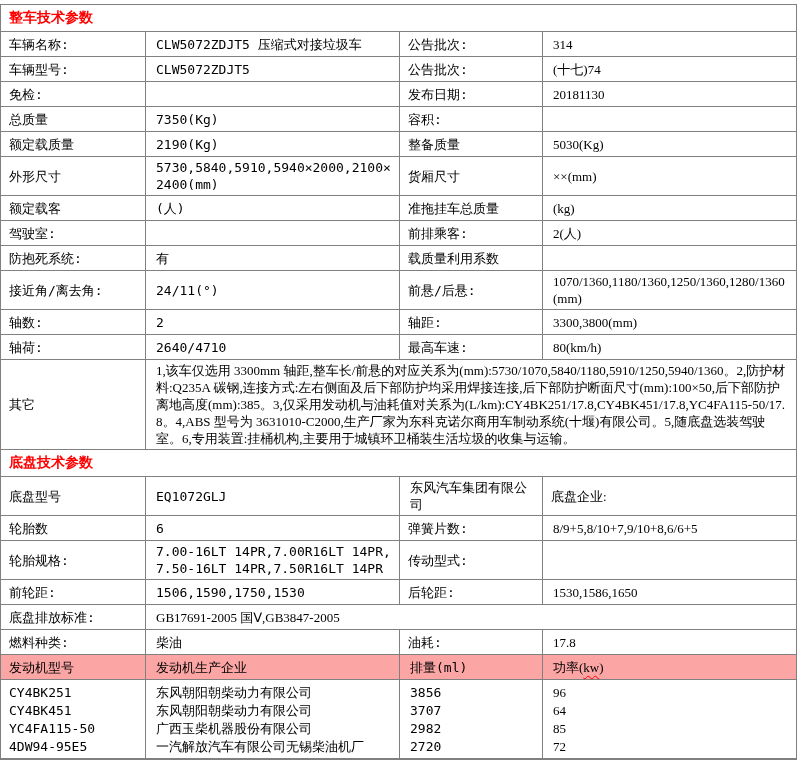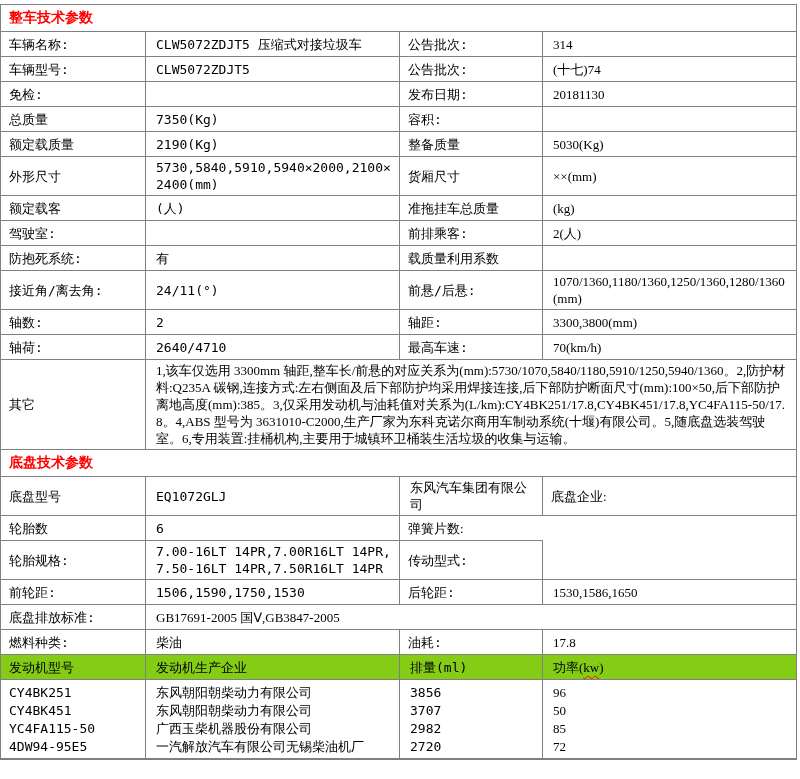--- a/index.html
+++ b/index.html
@@ -34,21 +34,21 @@
     border-bottom:1px solid #808080;
     min-height:25px;
     padding:2px 6px 2px 8px;
     display:flex;align-items:center;
     line-height:17px;
     word-break:break-all;
     box-sizing:border-box;
   }
   .row .cell:last-child{border-right:none;font-family:Liberation Serif, serif;}
   .spec-value{padding-left:10px;}
-  .eng-head{background:#84cc16;text-align:center;}
+  .eng-head{background:#fca5a5;text-align:center;}
   .eng-cell{
     flex-direction:column;align-items:flex-start;justify-content:flex-start;
     padding-top:4px;line-height:18px;
   }
   .eng-cell div{white-space:nowrap;text-align:center;}
   .squiggle{
     text-decoration:underline;
     text-decoration-style:wavy;
     text-decoration-color:#ff0000;
     text-decoration-thickness:1px;
@@ -127,21 +127,21 @@
       <div class="row">
         <div class="cell spec-label">轴数:</div>
         <div class="cell spec-value">2</div>
         <div class="cell spec-label">轴距:</div>
         <div class="cell spec-value">3300,3800(mm)</div>
       </div>
       <div class="row">
         <div class="cell spec-label">轴荷:</div>
         <div class="cell spec-value">2640/4710</div>
         <div class="cell spec-label">最高车速:</div>
-        <div class="cell spec-value">70(km/h)</div>
+        <div class="cell spec-value">80(km/h)</div>
       </div>
       <div class="row span-row">
         <div class="cell spec-label">其它</div>
         <div class="cell spec-value other-cell">1,该车仅选用 3300mm 轴距,整车长/前悬的对应关系为(mm):5730/1070,5840/1180,5910/1250,5940/1360。2,防护材料:Q235A 碳钢,连接方式:左右侧面及后下部防护均采用焊接连接,后下部防护断面尺寸(mm):100×50,后下部防护离地高度(mm):385。3,仅采用发动机与油耗值对关系为(L/km):CY4BK251/17.8,CY4BK451/17.8,YC4FA115-50/17.8。4,ABS 型号为 3631010-C2000,生产厂家为东科克诺尔商用车制动系统(十堰)有限公司。5,随底盘选装驾驶室。6,专用装置:挂桶机构,主要用于城镇环卫桶装生活垃圾的收集与运输。</div>
       </div>
     </div>
 
   <div class="section-header">
     <span>底盘技术参数</span>
   </div>
@@ -149,20 +149,21 @@
       <div class="row">
         <div class="cell spec-label">底盘型号</div>
         <div class="cell spec-value">EQ1072GLJ</div>
         <div class="cell spec-value">东风汽车集团有限公司</div>
         <div class="cell spec-label">底盘企业:</div>
       </div>
       <div class="row">
         <div class="cell spec-label">轮胎数</div>
         <div class="cell spec-value">6</div>
         <div class="cell spec-label">弹簧片数:</div>
+        <div class="cell spec-value">8/9+5,8/10+7,9/10+8,6/6+5</div>
       </div>
       <div class="row">
         <div class="cell spec-label">轮胎规格:</div>
         <div class="cell spec-value">7.00-16LT 14PR,7.00R16LT 14PR,7.50-16LT 14PR,7.50R16LT 14PR</div>
         <div class="cell spec-label">传动型式:</div>
         <div class="cell spec-value"></div>
       </div>
       <div class="row">
         <div class="cell spec-label">前轮距:</div>
         <div class="cell spec-value">1506,1590,1750,1530</div>
@@ -201,18 +202,18 @@
         <div>一汽解放汽车有限公司无锡柴油机厂</div>
       </div>
       <div class="cell eng-cell spec-value">
         <div>3856</div>
         <div>3707</div>
         <div>2982</div>
         <div>2720</div>
       </div>
       <div class="cell eng-cell spec-value">
         <div>96</div>
-        <div>50</div>
+        <div>64</div>
         <div>85</div>
         <div>72</div>
       </div>
     </div>
 </div>
 
 </body></html>

